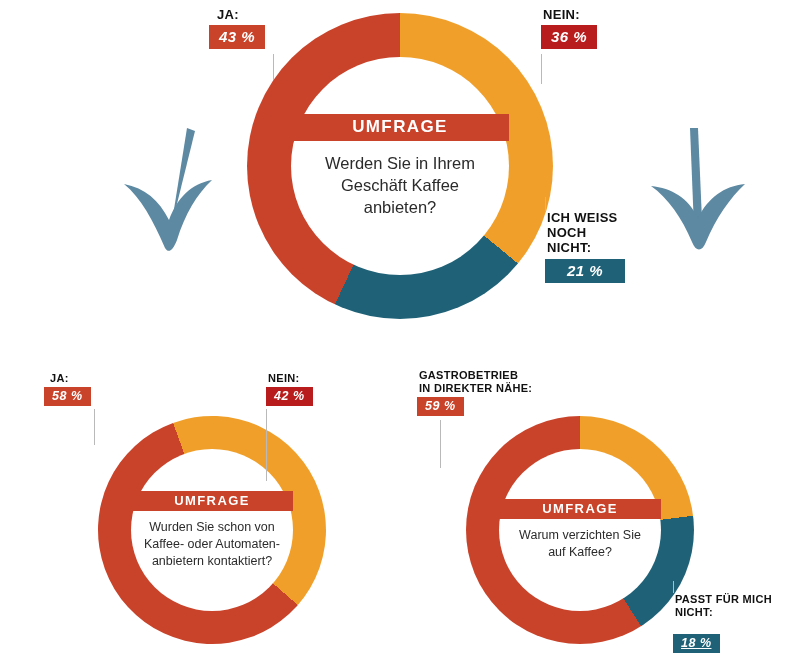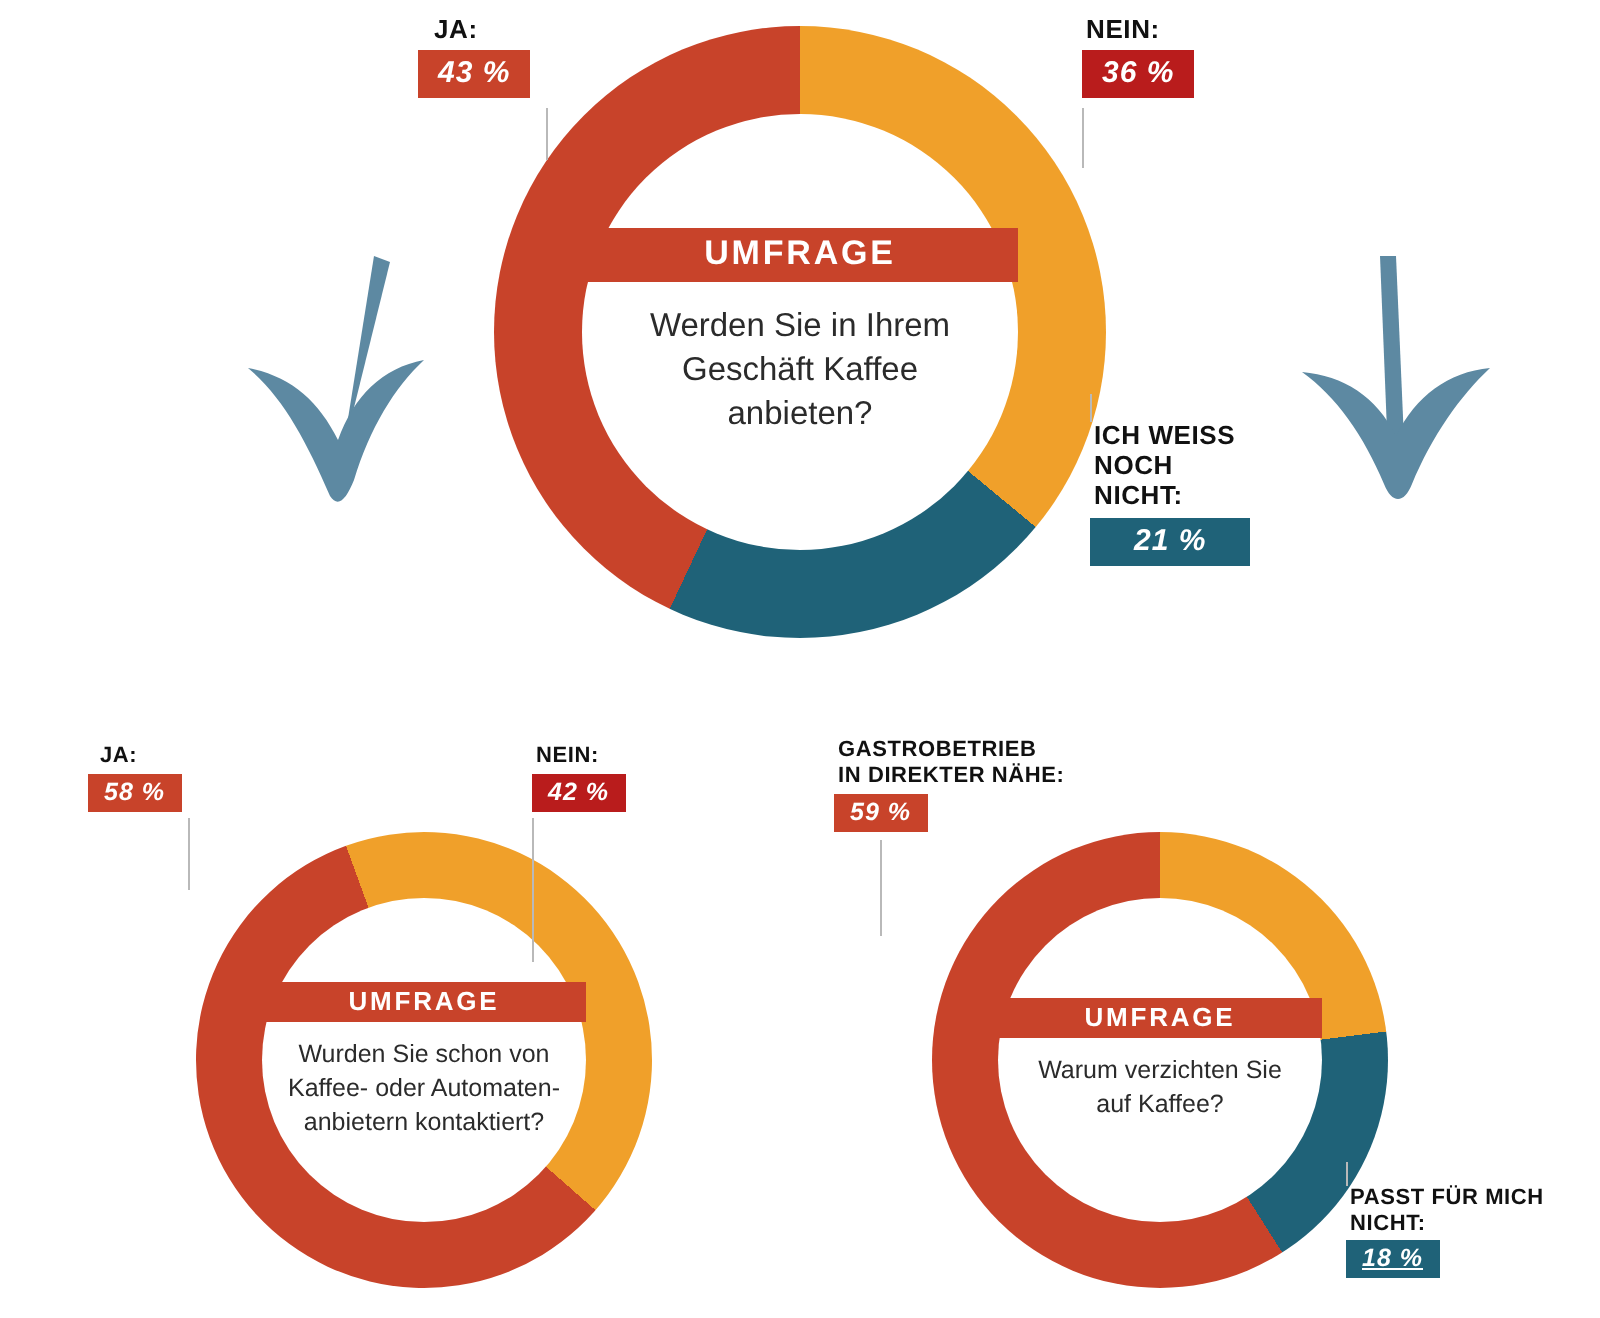--- a/index.html
+++ b/index.html
@@ -141,17 +141,17 @@
     <div class="cap" style="font-size:11px;margin-left:2px;">GASTROBETRIEB
 IN DIREKTER NÄHE:</div>
     <div class="val red" style="font-size:12.5px;padding:2px 8px 3px;margin-top:3px;">59 %</div>
     <div class="stem" style="left:23px;top:51px;height:48px;"></div>
   </div>
 
 
   <div class="callout" style="left:673px;top:593px;">
     <div class="cap" style="font-size:11px;margin-left:2px;">PASST FÜR MICH
 NICHT:</div>
-    <div class="val teal" style="font-size:12.5px;padding:2px 8px 3px;margin-top:2px;text-decoration:underline;">18 %</div>
+    <div class="val teal" style="font-size:12.5px;padding:2px 8px 3px;margin-top:16px;text-decoration:underline;">18 %</div>
     <div class="stem" style="left:0px;top:-12px;height:12px;"></div>
   </div>
 
 </div>
 
 </body></html>

